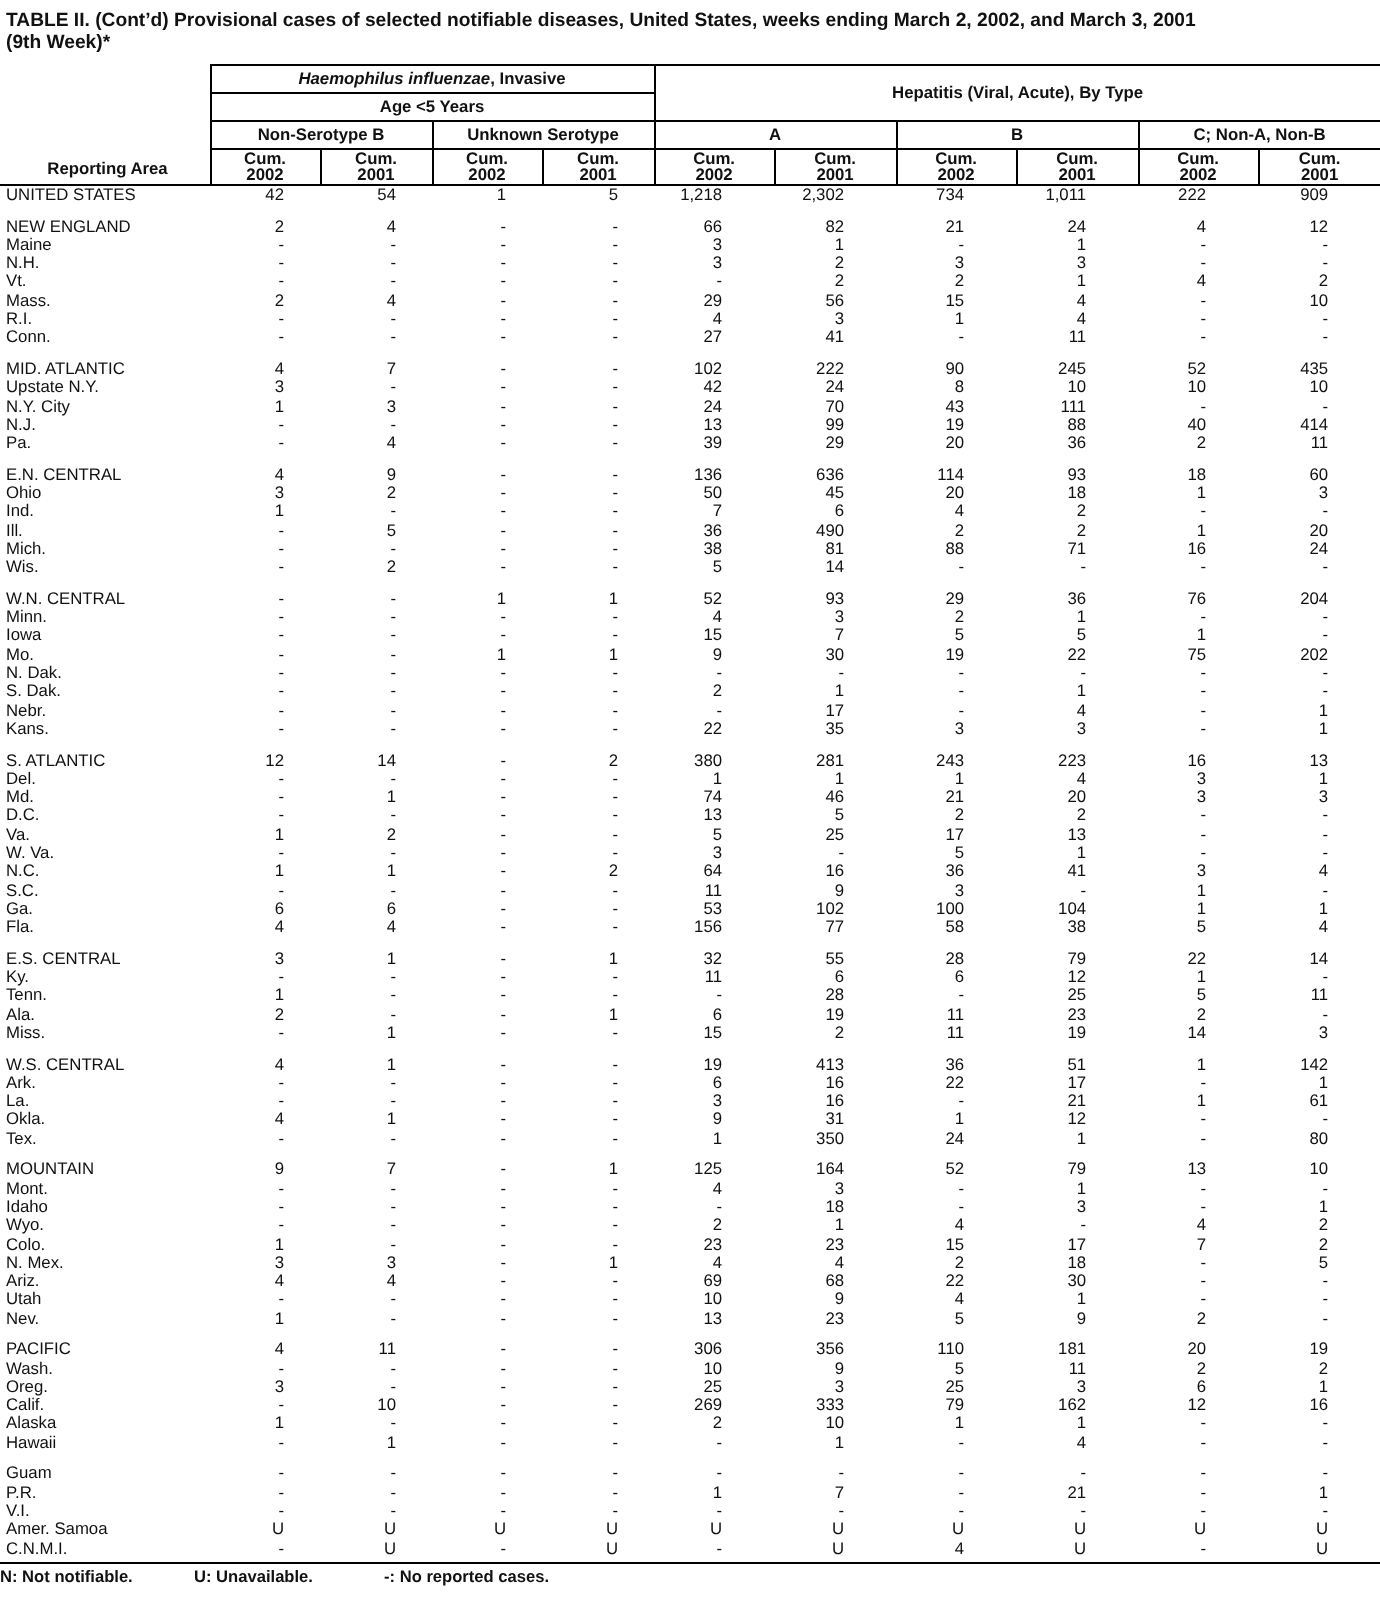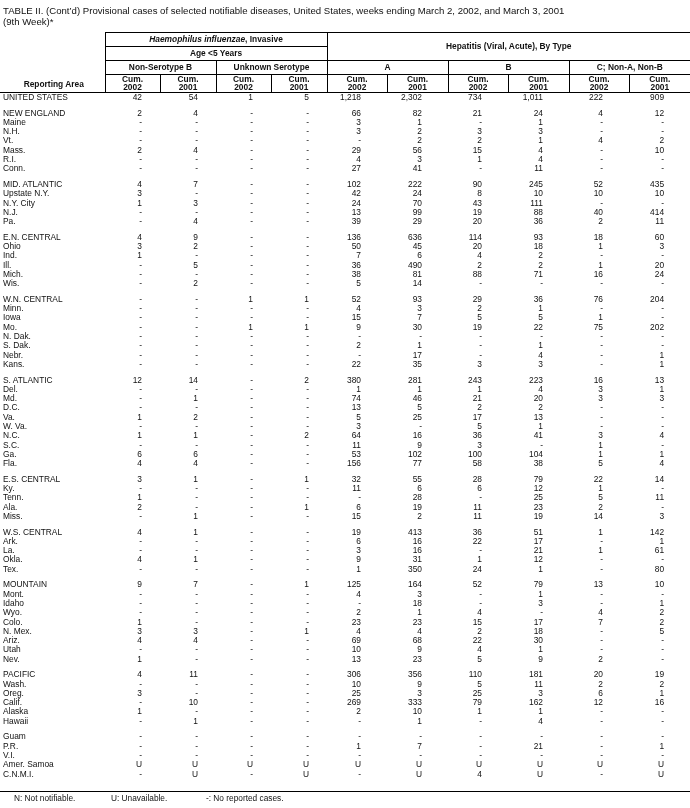--- a/index.html
+++ b/index.html
@@ -1,20 +1,20 @@
 <!DOCTYPE html>
 <html><head>
 <meta charset="utf-8">
 <style>
   * { box-sizing: border-box; margin: 0; padding: 0; }
   html, body { width: 690px; height: 808px; background: #ffffff; overflow: hidden; }
   body { font-family: "Liberation Sans", "DejaVu Sans", sans-serif; color: #111; }
   .page { width: 690px; height: 808px; position: relative; }
 
-  .title { padding: 6px 0 0 3px; font-weight: normal; font-size: 9.6px; line-height: 10.8px; white-space: nowrap; }
+  .title { padding: 6px 0 0 3px; font-weight: bold; font-size: 9.6px; line-height: 10.8px; white-space: nowrap; }
 
   table.main { border-collapse: collapse; table-layout: fixed; width: 690px; margin-top: 4px; }
   th, td { padding: 0; font-size: 8.4px; }
 
   thead th { font-weight: bold; text-align: center; }
   .bt { border-top: 1px solid #000; }
   .bb { border-bottom: 1px solid #000; }
   .bl { border-left: 1px solid #000; }
 
   th.area-hdr { text-align: center; vertical-align: bottom; padding-left: 3px; padding-bottom: 3px; }
@@ -23,21 +23,21 @@
   th.yr { height: 17px; vertical-align: middle; padding-bottom: 1px; margin-left: 48px; }
   th.yr div { line-height: 8.2px; }
 
   tbody td { height: 9.3px; line-height: 9.3px; vertical-align: bottom; }
   td.lbl { text-align: left; padding-left: 3px; white-space: nowrap; }
   td.val { text-align: right; white-space: nowrap; }
   td.val.hi  { padding-right: 18px; }
   td.val.hep { padding-right: 26px; }
   tr.gap td { height: 6.3px; line-height: 6.3px; }
 
-  .foot { margin-top: 12px; border-top: 1.5px solid #000; padding: 2px 0 0 14px; font-size: 8.3px; line-height: 9.6px; }
+  .foot { margin-top: 2px; border-top: 1.5px solid #000; padding: 2px 0 0 0; font-size: 8.3px; line-height: 9.6px; font-weight: bold; }
   .foot .leg span { display: inline-block; }
   .foot .leg .l1 { width: 97px; }
   .foot .leg .l2 { width: 95px; }
 </style>
 </head>
 <body>
 
 <div class="page">
 
   <div class="title">

